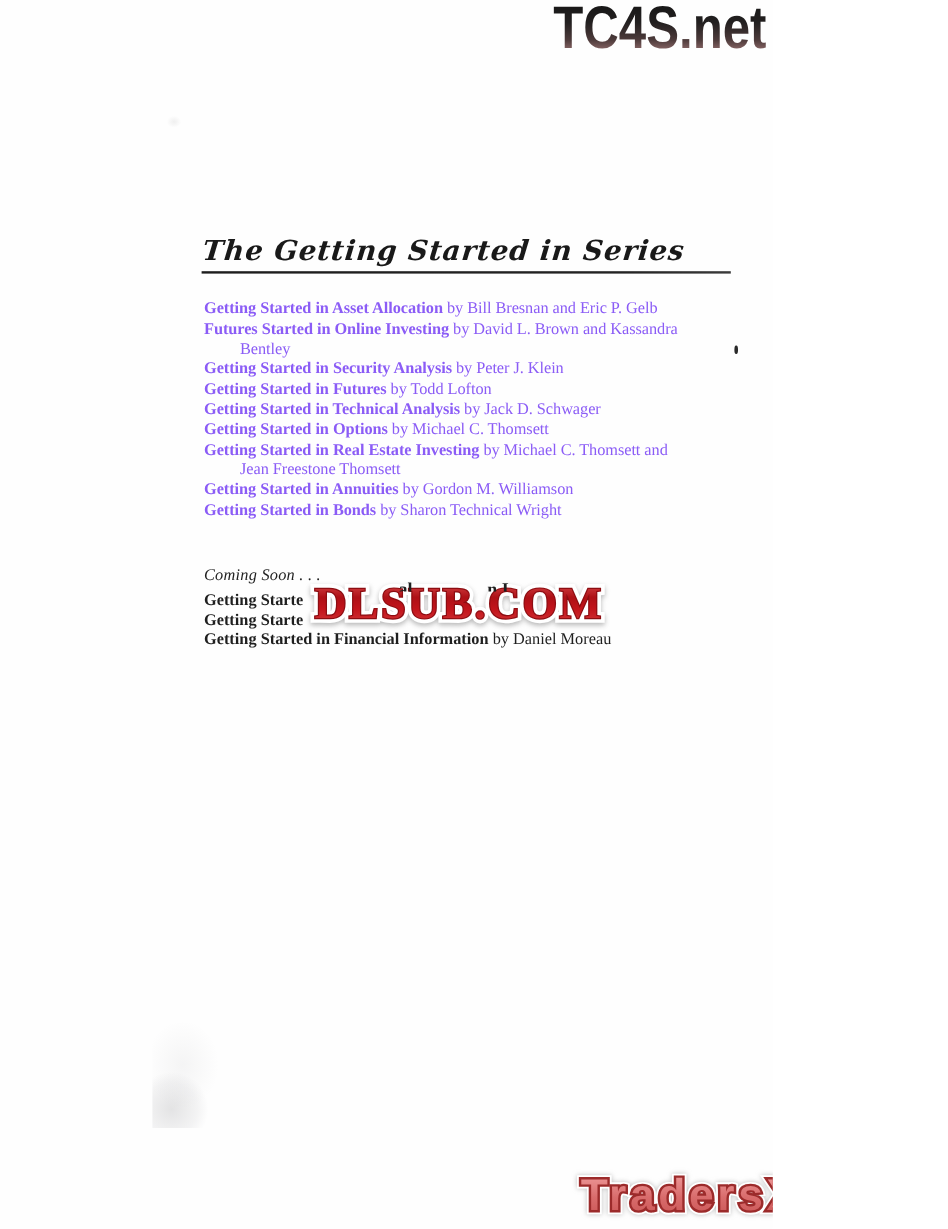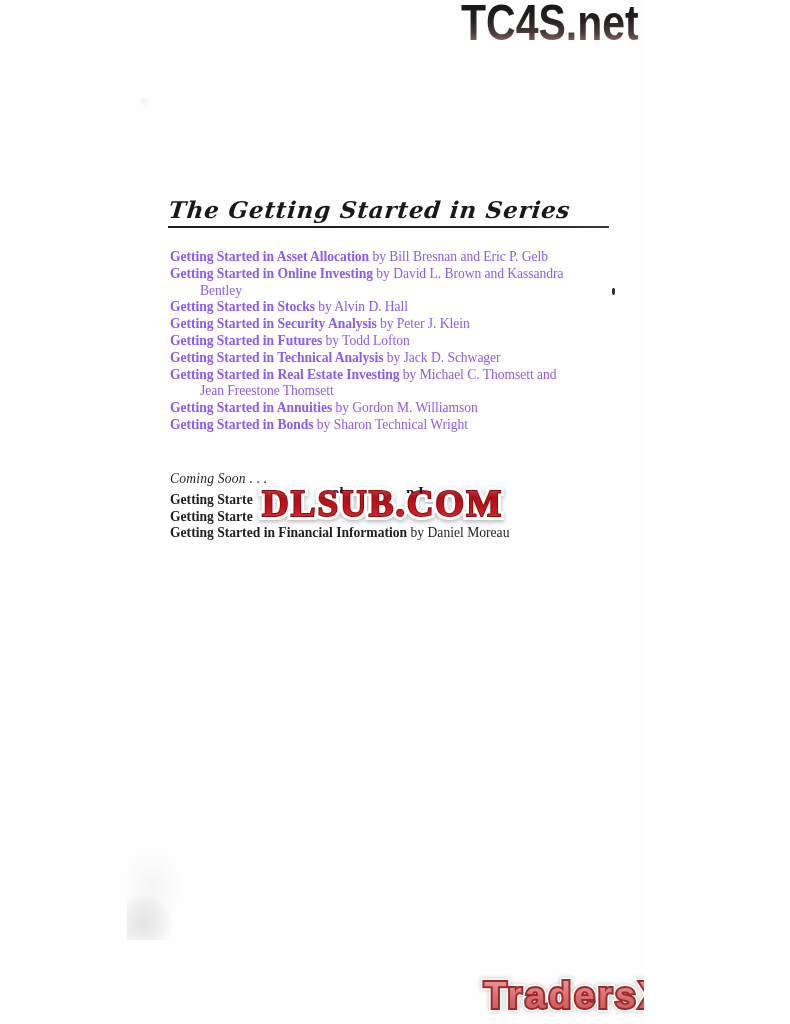--- a/index.html
+++ b/index.html
@@ -205,26 +205,26 @@
 
   <div class="wm-tc4s">TC4S.net</div>
 
   <div class="speck-top"></div>
 
   <div class="series-title">The Getting Started in Series</div>
   <div class="title-rule"></div>
 
   <div class="booklist">
     <div class="bl-line"><span class="bt">Getting Started in Asset Allocation</span><span> by Bill Bresnan and Eric P. Gelb</span></div>
-    <div class="bl-line"><span class="bt">Getting Started in Online Investing</span><span> by David L. Brown and Kassandra</span></div>
+    <div class="bl-line"><span class="bt">Futures Started in Online Investing</span><span> by David L. Brown and Kassandra</span></div>
     <div class="bl-line bl-cont">Bentley</div>
-    <div class="bl-line"><span class="bt">Getting Started in Stocks</span><span> by Alvin D. Hall</span></div>
     <div class="bl-line"><span class="bt">Getting Started in Security Analysis</span><span> by Peter J. Klein</span></div>
     <div class="bl-line"><span class="bt">Getting Started in Futures</span><span> by Todd Lofton</span></div>
     <div class="bl-line"><span class="bt">Getting Started in Technical Analysis</span><span> by Jack D. Schwager</span></div>
+    <div class="bl-line"><span class="bt">Getting Started in Options</span><span> by Michael C. Thomsett</span></div>
     <div class="bl-line"><span class="bt">Getting Started in Real Estate Investing</span><span> by Michael C. Thomsett and</span></div>
     <div class="bl-line bl-cont">Jean Freestone Thomsett</div>
     <div class="bl-line"><span class="bt">Getting Started in Annuities</span><span> by Gordon M. Williamson</span></div>
     <div class="bl-line"><span class="bt">Getting Started in Bonds</span><span> by Sharon Technical Wright</span></div>
   </div>
 
   <div class="ink-speck"></div>
 
   <div class="coming">
     <div class="coming-heading">Coming Soon . . .</div>

